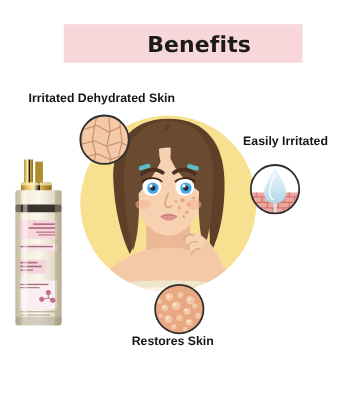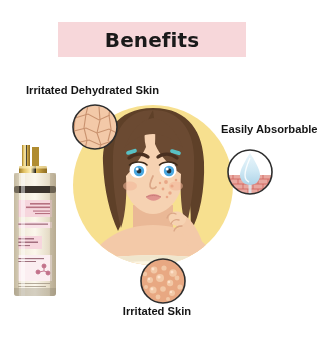--- a/index.html
+++ b/index.html
@@ -26,20 +26,21 @@
   .title-banner {
     position: absolute;
     left: 58px;
     top: 22px;
     width: 188px;
     height: 35px;
     background: #f7d7da;
     display: flex;
     align-items: center;
     justify-content: center;
+    padding-left: 29px;
   }
   .title-text {
     font-family: "DejaVu Sans", sans-serif;
     font-size: 20px;
     font-weight: bold;
     color: #1a1a1a;
     letter-spacing: 0.1px;
     line-height: 1;
   }
 
@@ -326,19 +327,19 @@
       </g>
     </svg>
   </div>
 
   <div class="title-banner">
     <span class="title-text">Benefits</span>
   </div>
 
   <div class="caption cap-dehydrated">Irritated Dehydrated Skin</div>
 
-  <div class="caption cap-absorb">Easily Absorbable</div>
+  <div class="caption cap-absorb">Easily Irritated</div>
 
   <div class="caption cap-moisturize">
-    <span class="line2">Irritated Skin</span>
+    <span class="line2">Restores Skin</span>
   </div>
 
 </div>
 
 </body></html>

